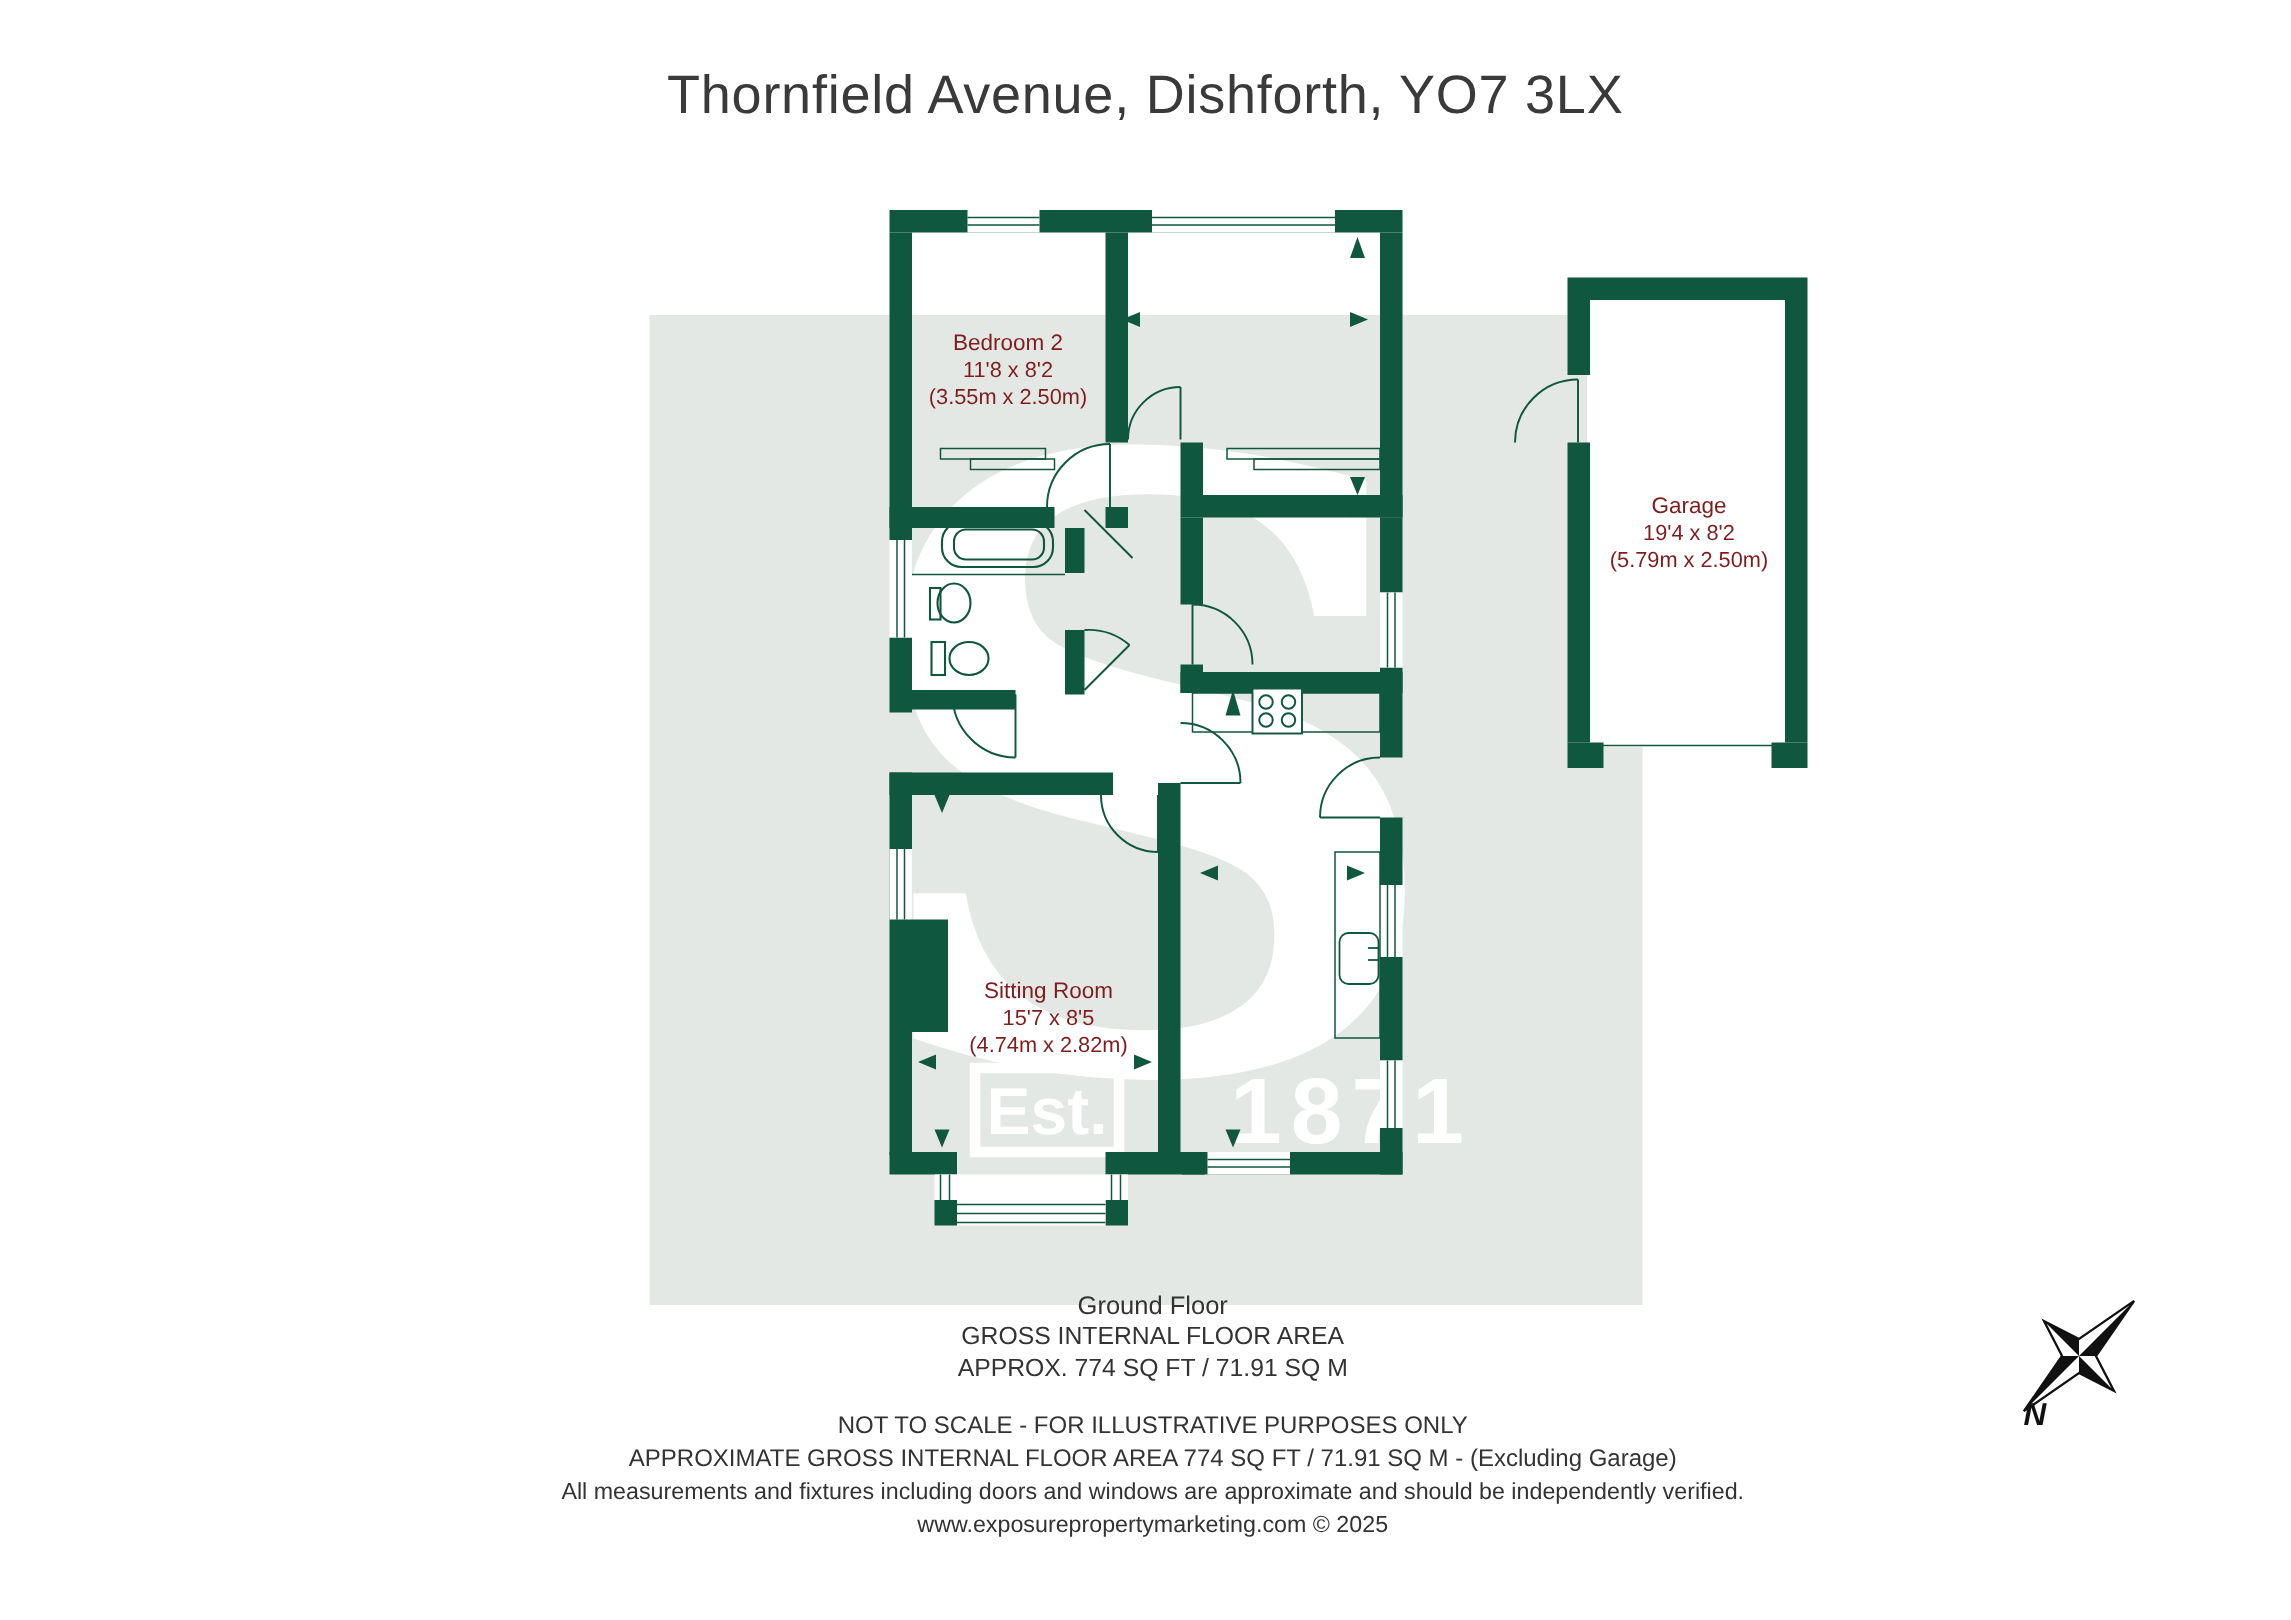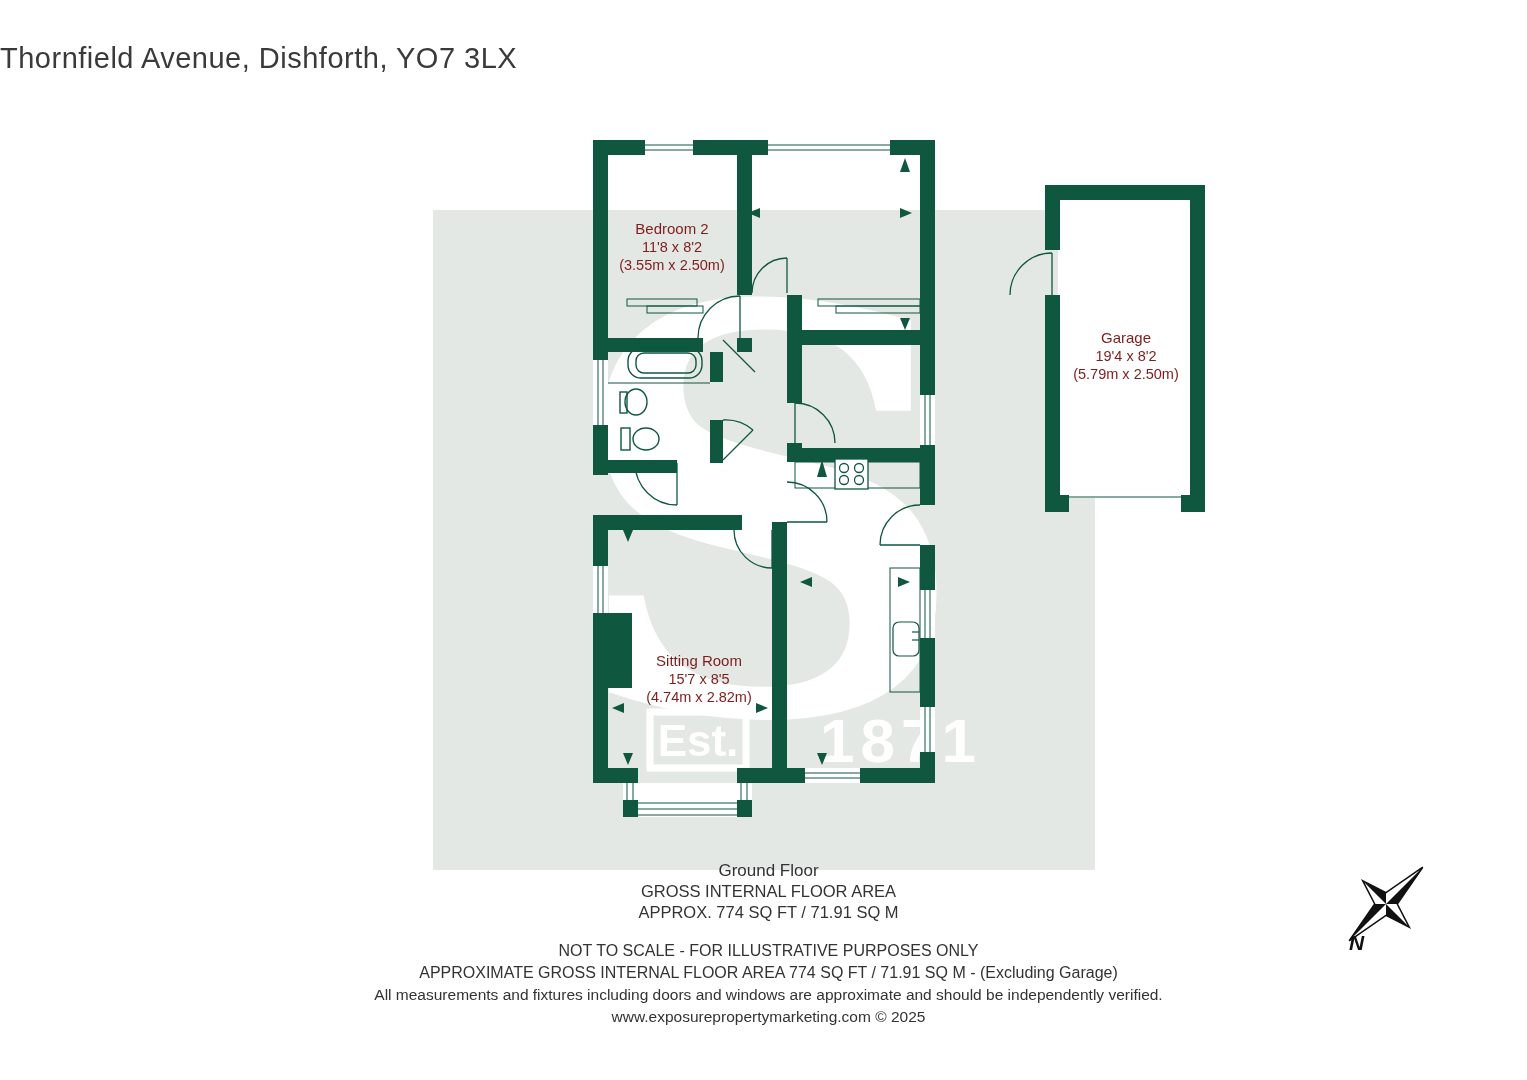--- a/index.html
+++ b/index.html
@@ -1,22 +1,22 @@
 <!DOCTYPE html>
 <html><head>
 <meta charset="utf-8">
 <style>
   html,body{margin:0;padding:0;background:#ffffff;}
   .page{
     position:relative;width:1527px;height:1080px;background:#ffffff;overflow:hidden;
     font-family:"Liberation Sans",sans-serif;color:#3c3c3c;
   }
   .title{
-    position:absolute;top:42px;left:0;width:100%;text-align:left;
-    font-size:29px;font-weight:400;color:#3a3a3a;letter-spacing:.5px;
+    position:absolute;top:42px;left:0;width:100%;text-align:center;
+    font-size:36px;font-weight:400;color:#3a3a3a;letter-spacing:.5px;
   }
   .band{position:absolute;left:433px;top:210px;width:662px;height:660px;background:#e3e8e4;}
   svg.plan{position:absolute;left:0;top:0;}
   .room-label{
     position:absolute;text-align:center;font-size:14.5px;line-height:18px;color:#7f1d1d;width:200px;
   }
   .room-label .rname{font-size:15px;}
   .footer{position:absolute;left:0;top:860px;width:1537px;text-align:center;color:#333;}
   .footer .f1{font-size:17px;line-height:21px;}
   .footer .f2{font-size:16.5px;line-height:21px;}

